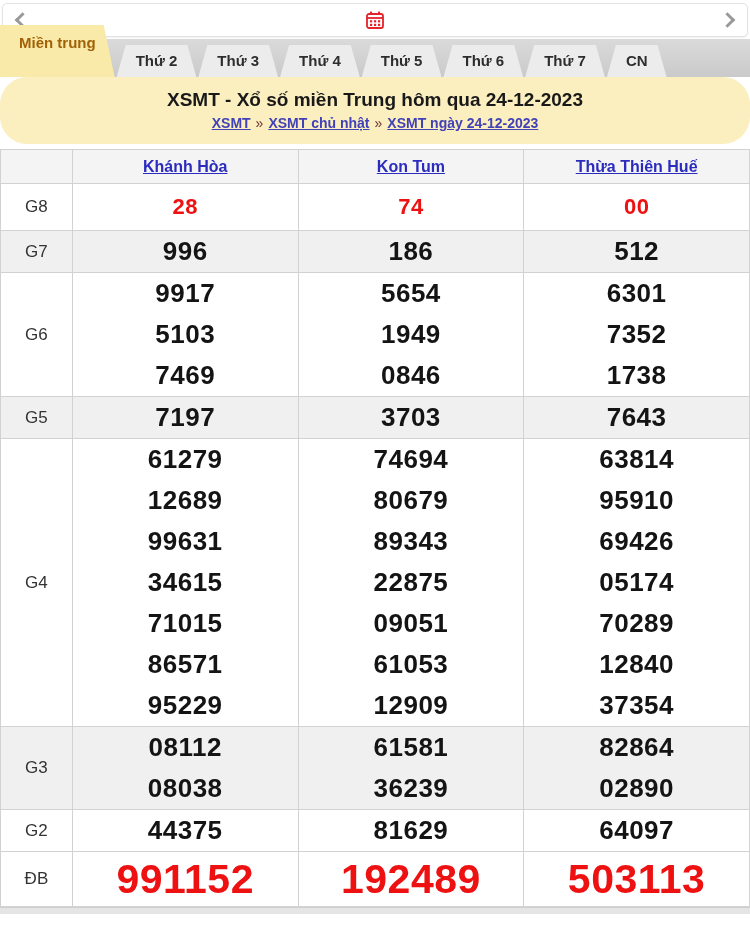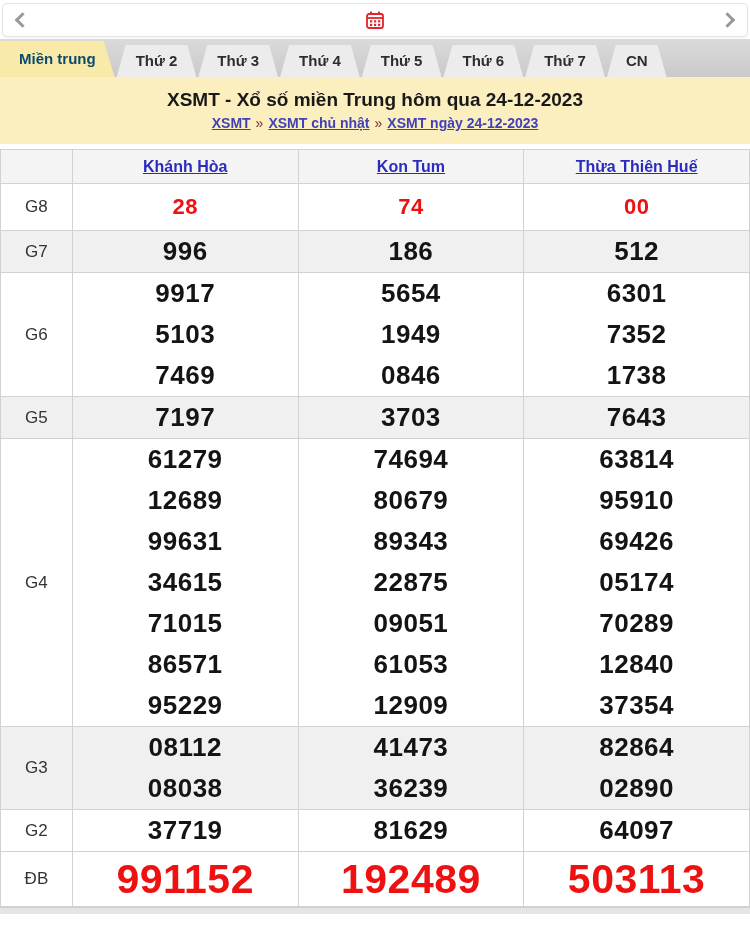--- a/index.html
+++ b/index.html
@@ -19,25 +19,25 @@
   .date-text { color:#e3242b; font-weight:bold; font-size:20px; }
   .cal-icon { display:inline-flex; }
 
   
   .tabbar { height:38px; display:flex; align-items:flex-end;
             background:linear-gradient(#dadada,#cacaca); }
   .tab { height:32px; line-height:32px; padding:0 19px; margin-right:2px;
          background:#ececec; font-weight:bold; font-size:15px; color:#2d2d2d;
          clip-path:polygon(9px 0, calc(100% - 9px) 0, 100% 100%, 0 100%);
          cursor:pointer; white-space:nowrap; }
-  .tab.active { height:36px; line-height:36px; background:#f9eaa9; color:#0c4a6e;
+  .tab.active { height:52px; line-height:36px; background:#f9eaa9; color:#a16207;
                 clip-path:polygon(0 0, calc(100% - 11px) 0, 100% 100%, 0 100%); }
 
   
-  .yellow-header { background:#fbefc0; text-align:center; padding:12px 16px 13px; }
+  .yellow-header { background:#fbefc0; text-align:center; padding:12px 16px 13px;border-radius:27px; }
   .page-title { font-size:19px; font-weight:bold; color:#191919; }
   .breadcrumb { margin-top:4px; font-size:14px; font-weight:bold; }
   .breadcrumb a { color:#4141b8; text-decoration:underline; cursor:pointer; }
   .breadcrumb .sep { color:#6b2f2f; font-weight:normal; margin:0 5px; }
 
   
   .results-table { width:100%; border-collapse:collapse; margin-top:5px; background:#fff; }
   .results-table th, .results-table td { border:1px solid #d2d2d2; text-align:center; vertical-align:middle; }
   .results-table thead th { height:34px; background:#f4f4f4; }
   .results-table thead th a { color:#2b2bbe; font-size:16px; font-weight:bold;
@@ -188,32 +188,32 @@
           <div class="val">37354</div>
         </td>
       </tr>
       <tr class="row-shaded ">
         <td class="prize-label">G3</td>
         <td class="num-cell">
           <div class="val">08112</div>
           <div class="val">08038</div>
         </td>
         <td class="num-cell">
-          <div class="val">41473</div>
+          <div class="val">61581</div>
           <div class="val">36239</div>
         </td>
         <td class="num-cell">
           <div class="val">82864</div>
           <div class="val">02890</div>
         </td>
       </tr>
       <tr class="">
         <td class="prize-label">G2</td>
         <td class="num-cell">
-          <div class="val">37719</div>
+          <div class="val">44375</div>
         </td>
         <td class="num-cell">
           <div class="val">81629</div>
         </td>
         <td class="num-cell">
           <div class="val">64097</div>
         </td>
       </tr>
       <tr class="row-red-xl">
         <td class="prize-label">ĐB</td>

